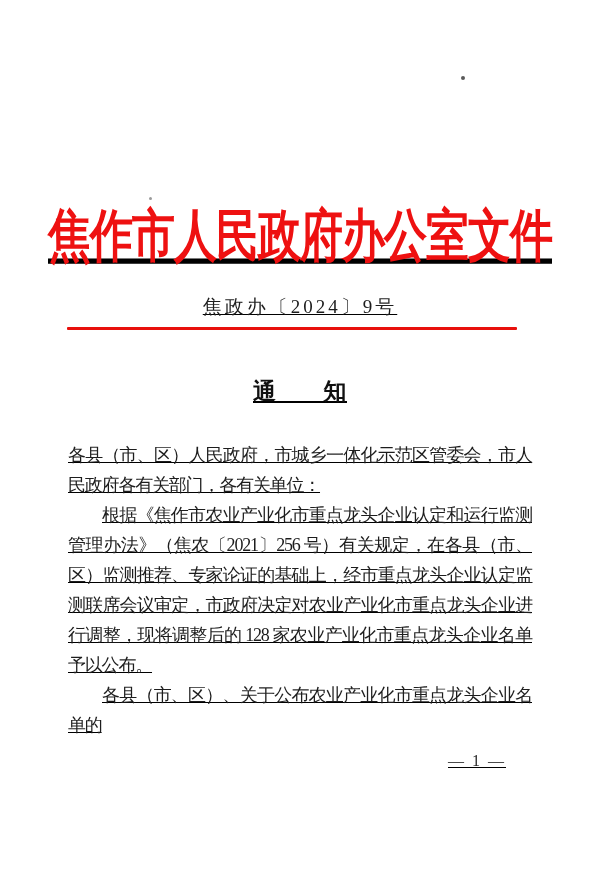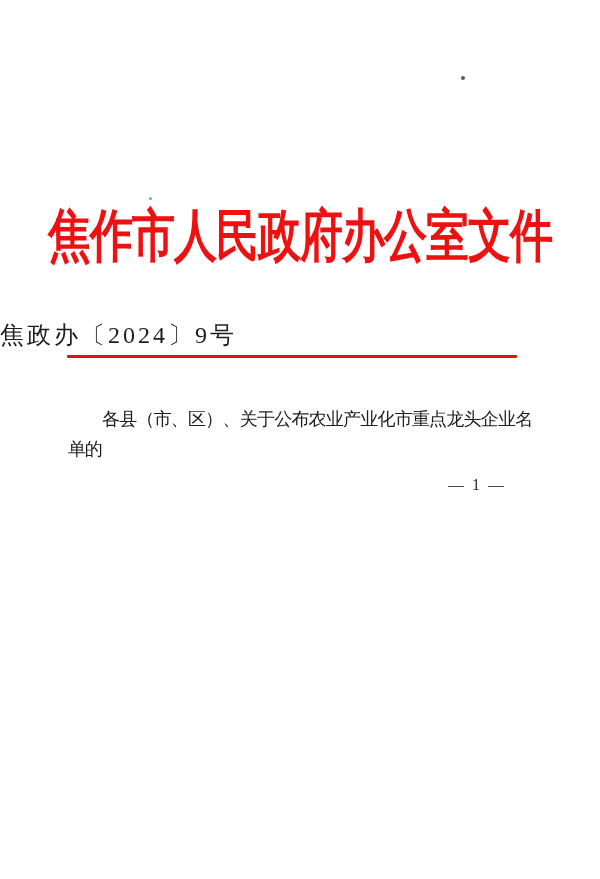--- a/index.html
+++ b/index.html
@@ -7,39 +7,40 @@
     width: 600px;
     background: #ffffff;
     font-family: "Liberation Serif", "DejaVu Serif", serif;
   }
   .page {
     position: relative;
     width: 600px;
     height: 879px;
     background: #ffffff;
     overflow: hidden;
+    text-decoration: underline;
   }
   
   .red-header {
     margin-top: 207px;
     text-align: center;
     color: #ee1111;
     font-weight: bold;
     font-size: 43px;
     line-height: 1;
     letter-spacing: -1px;
     transform: scaleY(1.32);
     transform-origin: top center;
     white-space: nowrap;
   }
   
   .doc-number {
-    margin-top: 73px;
-    text-align: left;
-    font-size: 24px;
+    margin-top: 45px;
+    text-align: center;
+    font-size: 19px;
     line-height: 24px;
     color: #1d1d1d;
     letter-spacing: 3px;
   }
   
   .red-rule {
     margin: 8px 0 0 67px;
     width: 450px;
     height: 3px;
     background: #e8100c;
@@ -93,21 +94,24 @@
   <div class="speck speck-1"></div>
   <div class="speck speck-2"></div>
 
   <div class="red-header">焦作市人民政府办公室文件</div>
 
   <div class="doc-number">焦政办〔2024〕9号</div>
 
   <div class="red-rule"></div>
 
   <div class="notice-title">
+    <div>通　　知</div>
   </div>
 
   <div class="body-text">
+    <p class="no-indent">各县（市、区）人民政府，市城乡一体化示范区管委会，市人民政府各有关部门，各有关单位：</p>
+    <p class="indent">根据《焦作市农业产业化市重点龙头企业认定和运行监测管理办法》（焦农〔2021〕256 号）有关规定，在各县（市、区）监测推荐、专家论证的基础上，经市重点龙头企业认定监测联席会议审定，市政府决定对农业产业化市重点龙头企业进行调整，现将调整后的 128 家农业产业化市重点龙头企业名单予以公布。</p>
     <p class="indent">各县（市、区）、关于公布农业产业化市重点龙头企业名单的</p>
   </div>
 
   <div class="page-number">— 1 —</div>
 
 </div>
 
 </body></html>

